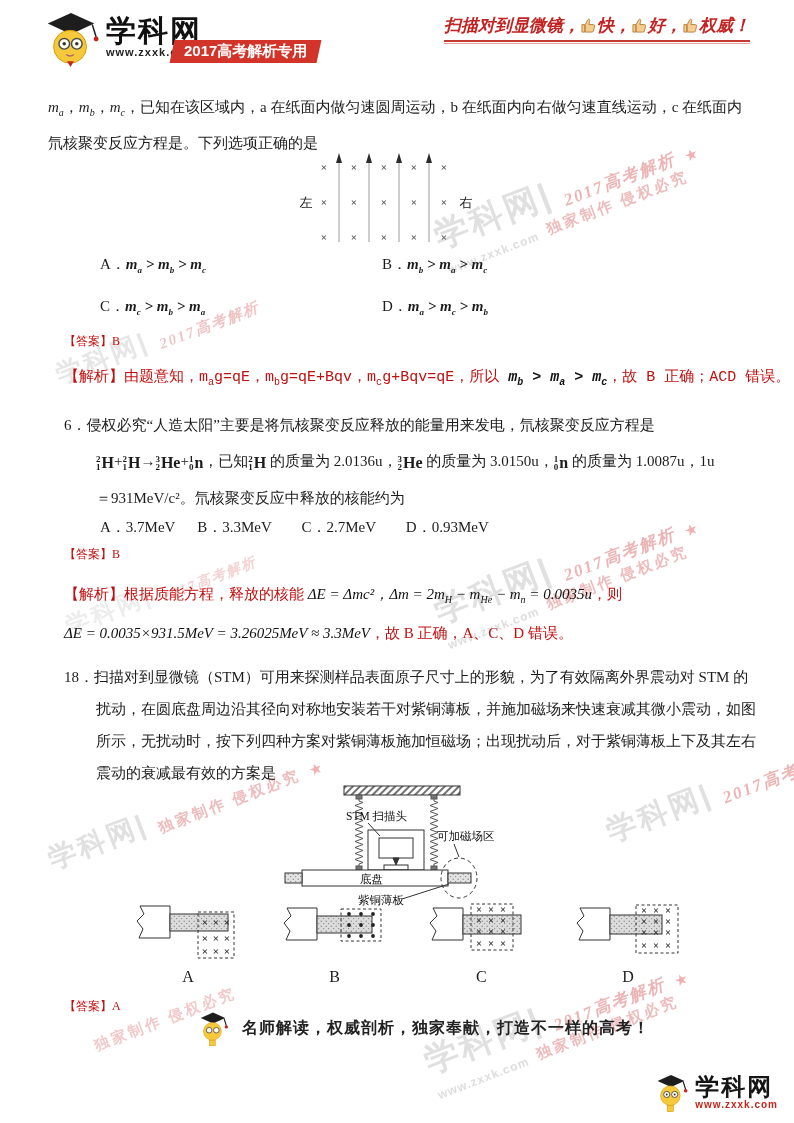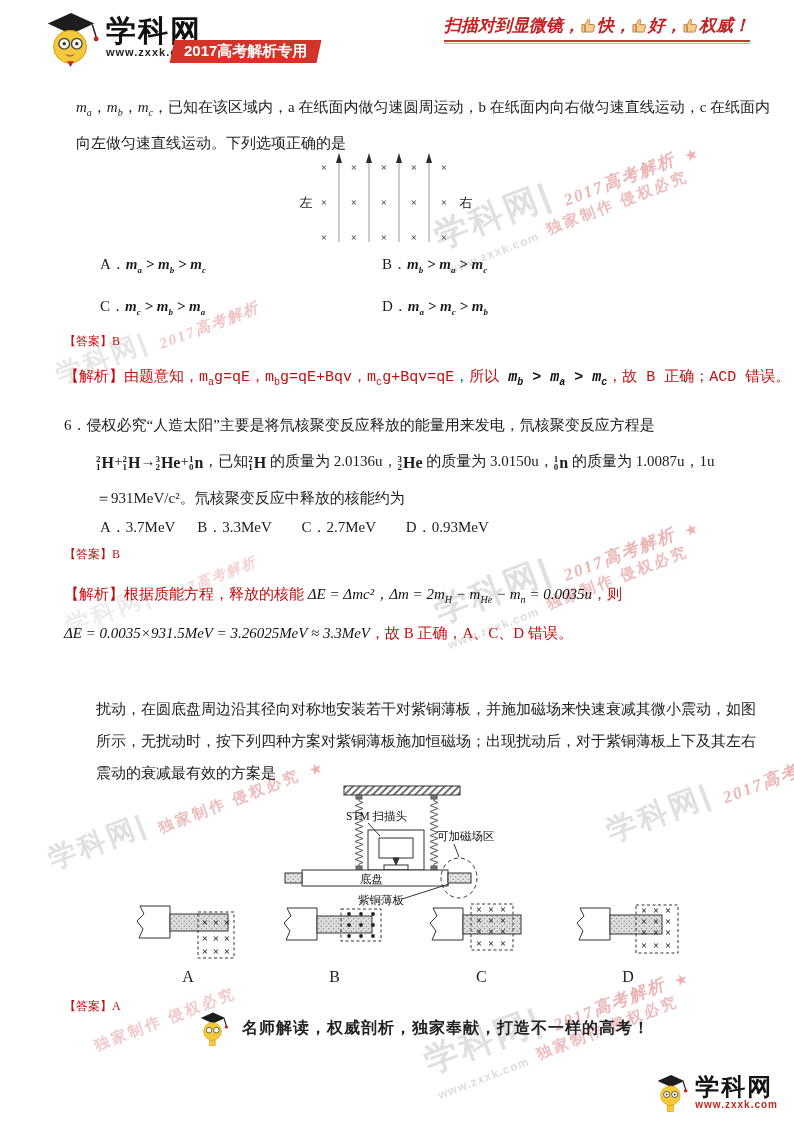--- a/index.html
+++ b/index.html
@@ -149,21 +149,21 @@
         </svg><span>快，</span><svg class="thumb" width="15" height="15" viewBox="0 0 16 16">
           <path d="M1,7 h3 v8 H1 z M4.5,7 l2.6,-5 q1,-1.4 1.9,-0.4 q0.6,0.9 0.1,2.2 L8.4,7 h4.6 q1.8,0 1.4,1.8 l-1.1,5 q-0.3,1.2 -1.7,1.2 H4.5 z" fill="#f6cd90" stroke="#b9803c"></path>
         </svg><span>好，</span><svg class="thumb" width="15" height="15" viewBox="0 0 16 16">
           <path d="M1,7 h3 v8 H1 z M4.5,7 l2.6,-5 q1,-1.4 1.9,-0.4 q0.6,0.9 0.1,2.2 L8.4,7 h4.6 q1.8,0 1.4,1.8 l-1.1,5 q-0.3,1.2 -1.7,1.2 H4.5 z" fill="#f6cd90" stroke="#b9803c"></path>
         </svg><span>权威！</span>
     </div>
     <div class="slogan-underline"></div>
     <div class="slogan-underline2"></div>
   </div>
 
-  <div class="abs txt nowrap" style="left:76px;top:92px;"><span class="mi"><span>m</span><sub>a</sub></span><span>，</span><span class="mi"><span>m</span><sub>b</sub></span><span>，</span><span class="mi"><span>m</span><sub>c</sub></span><span>，已知在该区域内，a 在纸面内做匀速圆周运动，b 在纸面内向右做匀速直线运动，c 在纸面内</span><br><span>向左做匀速直线运动。下列选项正确的是</span></div>
+  <div class="abs txt nowrap" style="left:48px;top:92px;"><span class="mi"><span>m</span><sub>a</sub></span><span>，</span><span class="mi"><span>m</span><sub>b</sub></span><span>，</span><span class="mi"><span>m</span><sub>c</sub></span><span>，已知在该区域内，a 在纸面内做匀速圆周运动，b 在纸面内向右做匀速直线运动，c 在纸面内</span><br><span>氘核聚变反应方程是。下列选项正确的是</span></div>
 
   <svg class="abs" style="left:300px;top:150px;" width="178" height="95" viewBox="0 0 178 95">
     <g font-size="11" fill="#4a4a4a" text-anchor="middle" font-family="Liberation Serif, serif">
 
       <g font-weight="bold">
         <text x="24" y="21">×</text>
           <text x="54" y="21">×</text>
           <text x="84" y="21">×</text>
           <text x="114" y="21">×</text>
           <text x="144" y="21">×</text>
@@ -270,20 +270,23 @@
     <span>D．0.93MeV</span>
   </div>
   <div class="abs ansline red nowrap" style="left:64px;top:546px;">
     <span>【答案】</span><span>B</span>
   </div>
   <div class="abs txt red nowrap" style="left:64px;top:579px;">
     <span>【解析】</span><span><span>根据质能方程，释放的核能 </span><span class="mth">ΔE = Δmc²</span><span class="mth">，</span><span class="mth">Δm = 2</span><span class="mth"><span>m</span><sub>H</sub></span><span class="mth"> − </span><span class="mth"><span>m</span><sub>He</sub></span><span class="mth"> − </span><span class="mth"><span>m</span><sub>n</sub></span><span class="mth"> = 0.0035u</span><span>，则</span></span>
   </div>
   <div class="abs txt red nowrap" style="left:64px;top:618px;"><span class="mth">ΔE = 0.0035×931.5MeV = 3.26025MeV ≈ 3.3MeV</span><span>，故 B 正确，A、C、D 错误。</span></div>
 
+  <div class="abs txt nowrap" style="left:64px;top:662px;">
+    <span>18．</span><span>扫描对到显微镜（STM）可用来探测样品表面原子尺寸上的形貌，为了有效隔离外界震动对 STM 的</span>
+  </div>
   <div class="abs txt nowrap" style="left:96px;top:694px;">扰动，在圆底盘周边沿其径向对称地安装若干对紫铜薄板，并施加磁场来快速衰减其微小震动，如图</div>
   <div class="abs txt nowrap" style="left:96px;top:726px;">所示，无扰动时，按下列四种方案对紫铜薄板施加恒磁场；出现扰动后，对于紫铜薄板上下及其左右</div>
   <div class="abs txt nowrap" style="left:96px;top:758px;">震动的衰减最有效的方案是</div>
 
   <svg class="abs" style="left:282px;top:778px;" width="240" height="132" viewBox="0 0 240 132">
     <defs>
       <pattern id="hatch1" width="5" height="8" patternUnits="userSpaceOnUse" patternTransform="rotate(45)">
         <rect width="5" height="8" fill="#ffffff"></rect>
           <line x1="1" y1="0" x2="1" y2="8" stroke="#4d4d4d" stroke-width="1.6"></line>
       </pattern>

